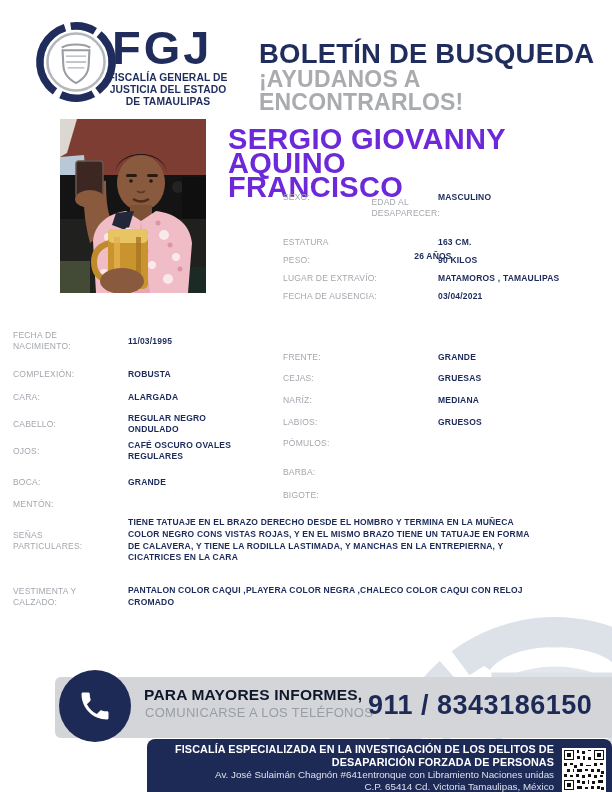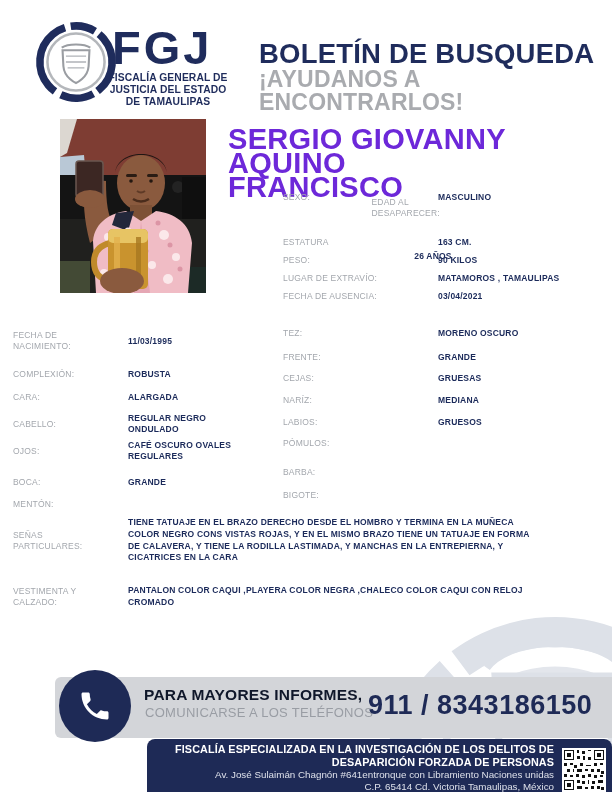--- a/index.html
+++ b/index.html
@@ -235,24 +235,20 @@
   </div>
   <div class="frow leftrow z1" style="top:470px;">
     <span class="flabel">BOCA:</span>
     <span class="fvalue">GRANDE</span>
   </div>
   <div class="frow leftrow z1" style="top:492px;">
     <span class="flabel">MENTÓN:</span>
     <span class="fvalue"></span>
   </div>
 
-  <div class="frow rightrow z1" style="top:328px;">
-    <span class="flabel">TEZ:</span>
-    <span class="fvalue">MORENO OSCURO</span>
-  </div>
   <div class="frow rightrow z1" style="top:352px;">
     <span class="flabel">FRENTE:</span>
     <span class="fvalue">GRANDE</span>
   </div>
   <div class="frow rightrow z1" style="top:373px;">
     <span class="flabel">CEJAS:</span>
     <span class="fvalue">GRUESAS</span>
   </div>
   <div class="frow rightrow z1" style="top:395px;">
     <span class="flabel">NARÍZ:</span>

